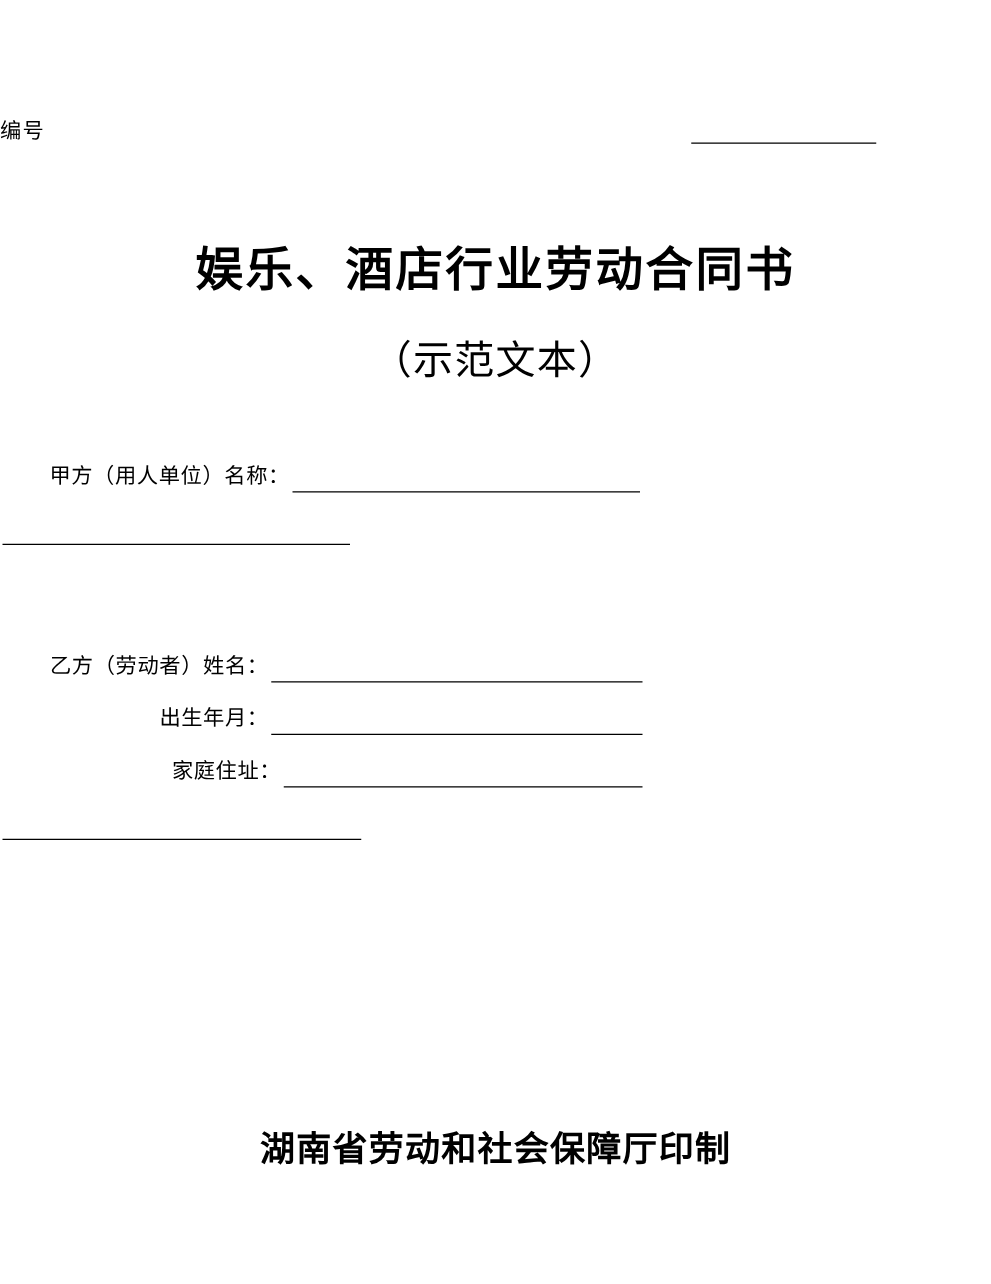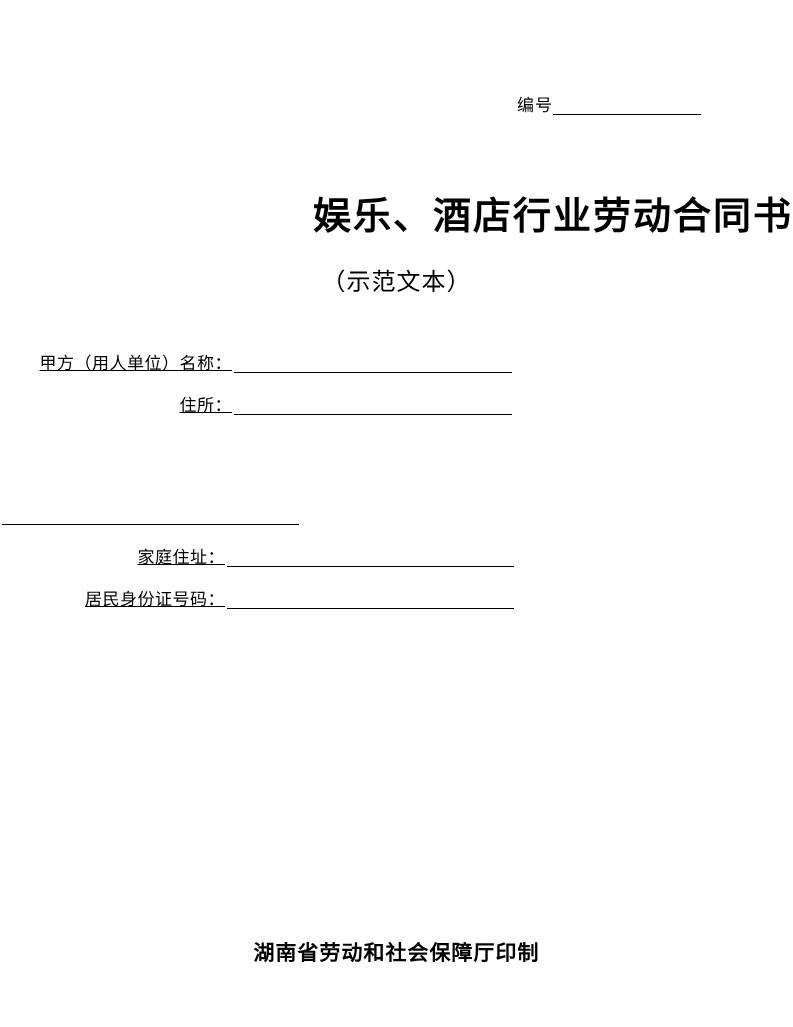--- a/index.html
+++ b/index.html
@@ -24,21 +24,21 @@
     box-sizing: border-box;
   }
 
   
   .serial-row {
     position: absolute;
     top: 94px;
     left: 0;
     width: 793px;
     display: flex;
-    justify-content: flex-end;
+    justify-content: space-between;
     padding-right: 92px;
     box-sizing: border-box;
   }
   .serial-label {
     font-size: 17px;
     font-family: "DejaVu Sans", "Liberation Sans", sans-serif;
     letter-spacing: 1px;
     line-height: 22px;
   }
   .serial-blank {
@@ -47,74 +47,74 @@
     border-bottom: 1.5px solid #000;
     height: 20px;
   }
 
   
   .doc-title {
     position: absolute;
     top: 185px;
     left: 0;
     width: 793px;
-    text-align: right;
+    text-align: center;
     font-size: 38px;
     font-weight: bold;
     letter-spacing: 2px;
     font-family: "DejaVu Sans", "Liberation Sans", sans-serif;
   }
   .doc-subtitle {
     position: absolute;
     top: 262px;
     left: 0;
     width: 793px;
     text-align: center;
-    font-size: 24px;
+    font-size: 32px;
     letter-spacing: 1px;
     font-family: "DejaVu Sans", "Liberation Sans", sans-serif;
   }
 
   
   .fields {
     position: absolute;
     top: 352px;
     left: 0;
     width: 793px;
   }
   .field-group { }
   .field-row {
     display: flex;
+    align-items: flex-end;
     height: 42px;
-    text-decoration: underline;
   }
   .field-label {
     font-size: 17px;
     font-family: "DejaVu Sans", "Liberation Sans", sans-serif;
     text-align: right;
     white-space: nowrap;
     line-height: 22px;
     padding-bottom: 2px;
     letter-spacing: 0.5px;
   }
   .field-blank {
     border-bottom: 1.3px solid #000;
     height: 20px;
     margin-left: 2px;
   }
   .gap-xl { height: 34px; }
 
   
   .footer {
     position: absolute;
-    top: 936px;
+    top: 897px;
     left: 0;
     width: 793px;
     text-align: center;
-    font-size: 21px;
+    font-size: 28px;
     font-weight: bold;
     letter-spacing: 1px;
     font-family: "DejaVu Sans", "Liberation Sans", sans-serif;
   }
 </style>
 </head>
 <body>
 
 <div class="page">
 
@@ -127,40 +127,43 @@
   <div class="doc-subtitle">（示范文本）</div>
 
   <div class="fields">
 
     <div class="field-group">
       <div class="field-row">
         <span class="field-label" style="width:232px">甲方（用人单位）名称：</span>
         <span class="field-blank" style="width:278px"></span>
       </div>
       <div class="field-row">
-        <span class="field-label" style="width:232px">住所：</span>
         <span class="field-blank" style="width:278px"></span>
       </div>
     </div>
 
     <div class="gap-xl"></div>
 
 
     <div class="gap-xl"></div>
 
     <div class="field-group">
       <div class="field-row">
+        <span class="field-label" style="width:215px">乙方（劳动者）姓名：</span>
+        <span class="field-blank" style="width:297px"></span>
+      </div>
+      <div class="field-row">
+        <span class="field-label" style="width:215px">出生年月：</span>
         <span class="field-blank" style="width:297px"></span>
       </div>
       <div class="field-row">
         <span class="field-label" style="width:225px">家庭住址：</span>
         <span class="field-blank" style="width:287px"></span>
       </div>
       <div class="field-row">
-        <span class="field-label" style="width:225px">居民身份证号码：</span>
         <span class="field-blank" style="width:287px"></span>
       </div>
     </div>
 
   </div>
 
   <div class="footer">湖南省劳动和社会保障厅印制</div>
 
 </div>
 

